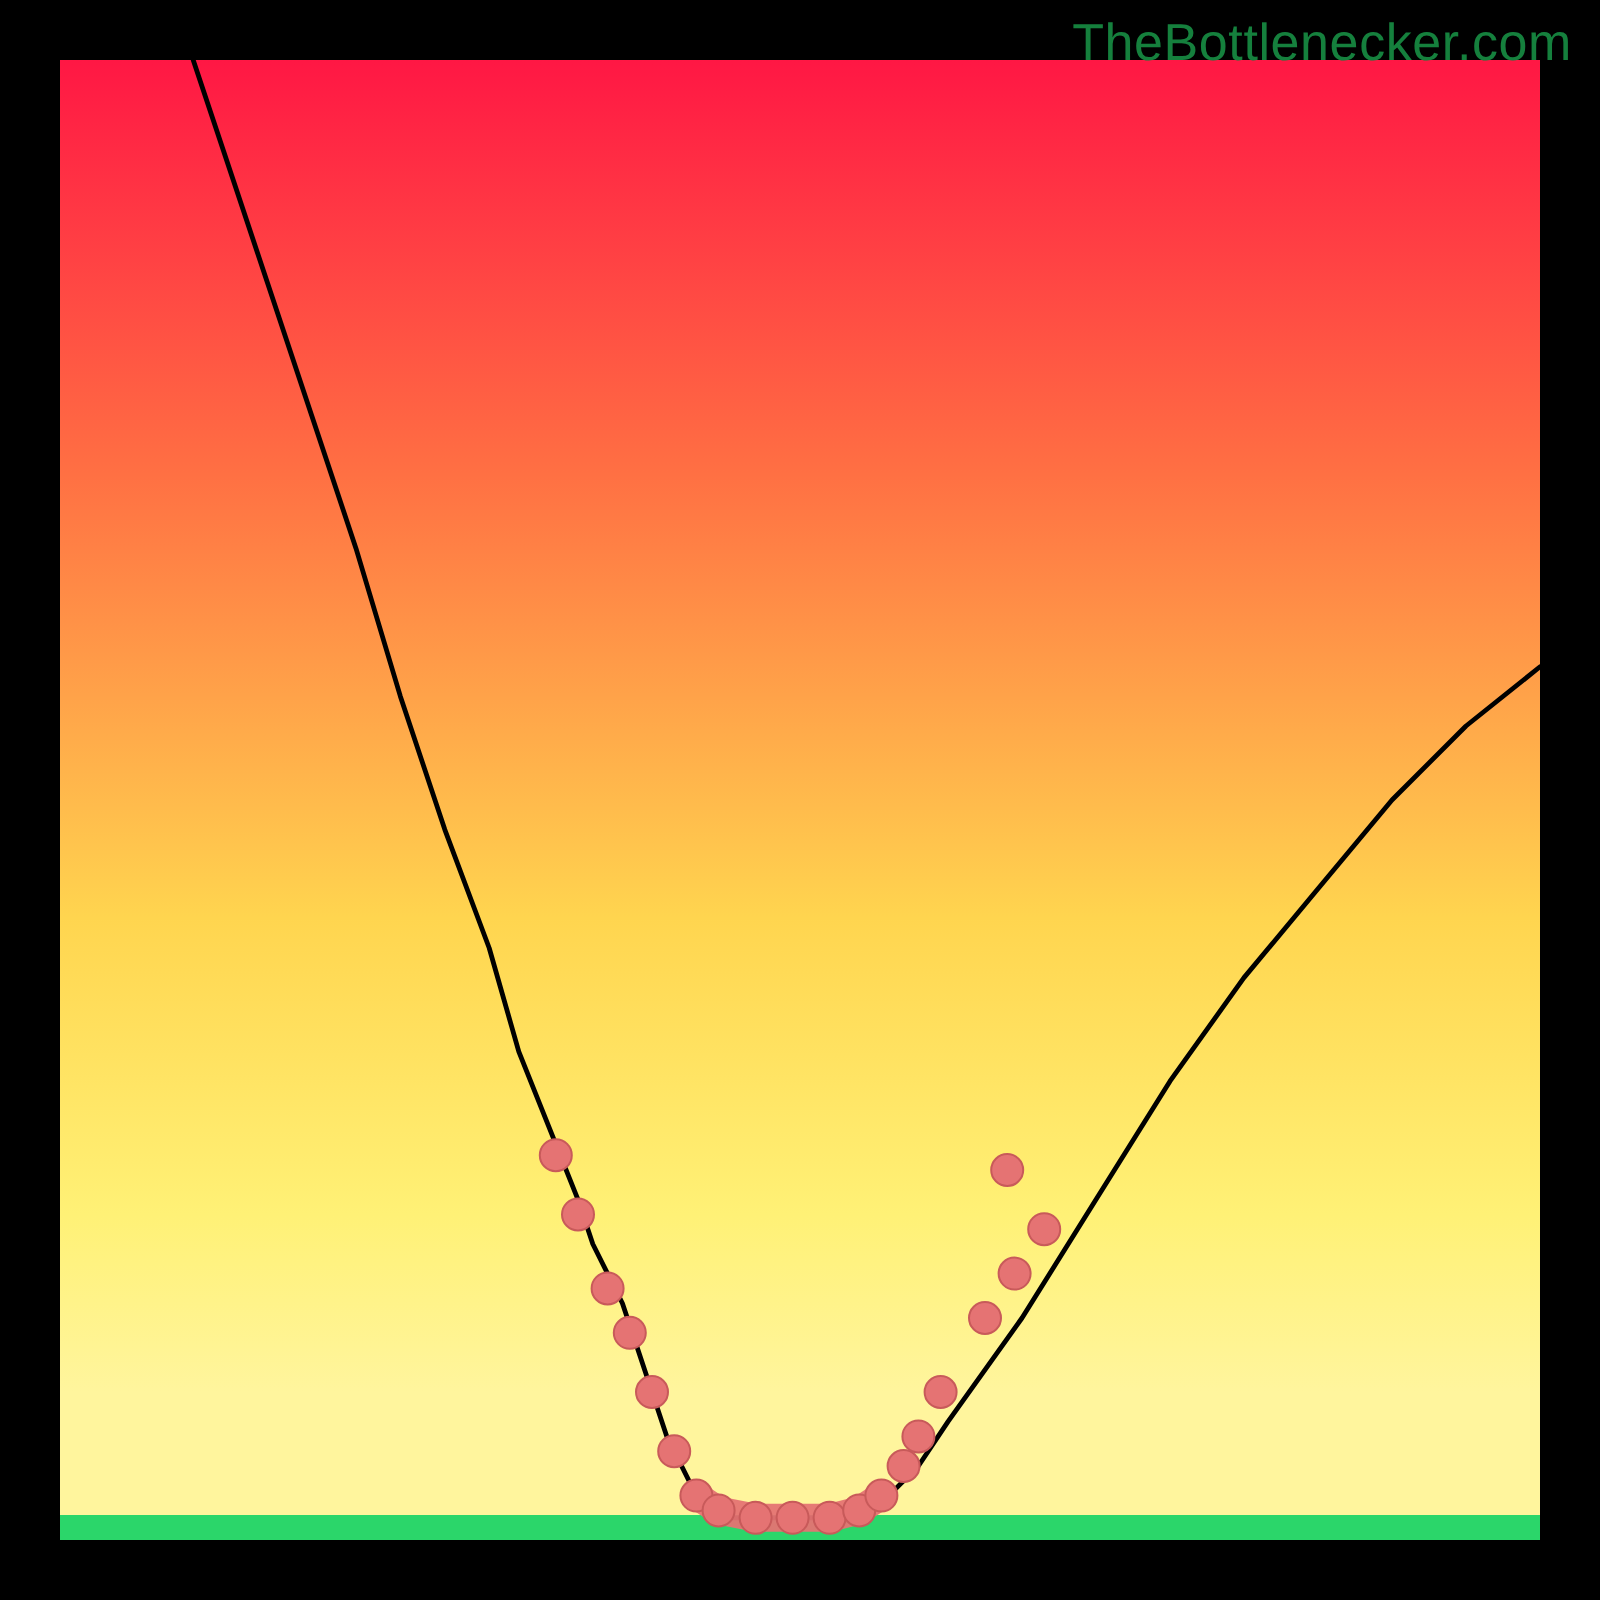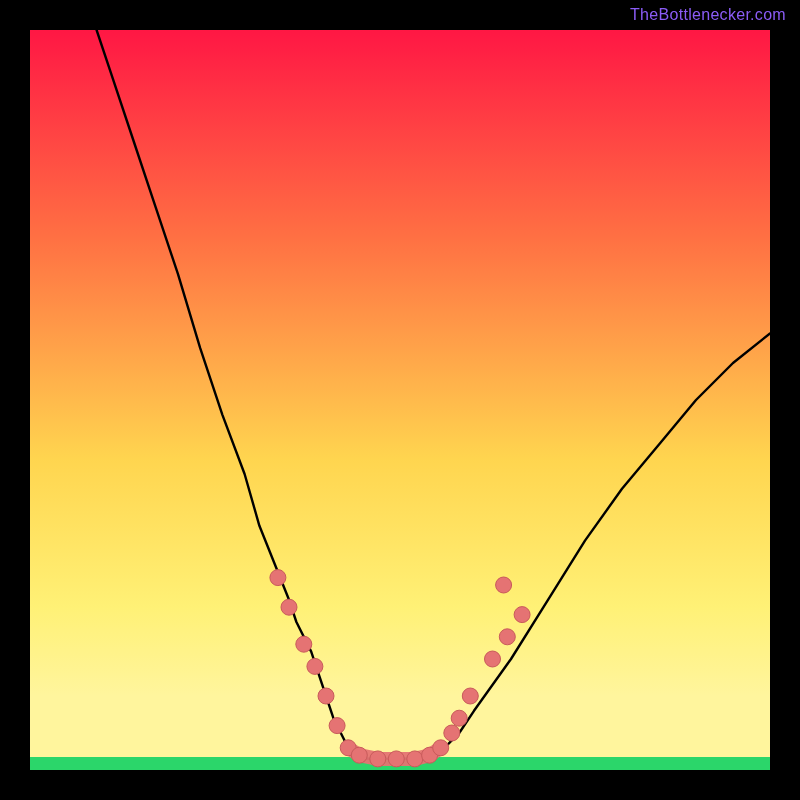--- a/index.html
+++ b/index.html
@@ -14,22 +14,22 @@
   .frame {
     position: relative;
     width: 800px;
     height: 800px;
     background: #000;
   }
   .watermark {
     position: absolute;
     top: 6px;
     right: 14px;
-    color: #8b5cf6;
-    font-size: 16px;
+    color: #15803d;
+    font-size: 26px;
     font-weight: 500;
     letter-spacing: 0.3px;
     z-index: 5;
   }
   .plot-wrap {
     position: absolute;
     left: 30px;
     top: 30px;
     width: 740px;
     height: 740px;

